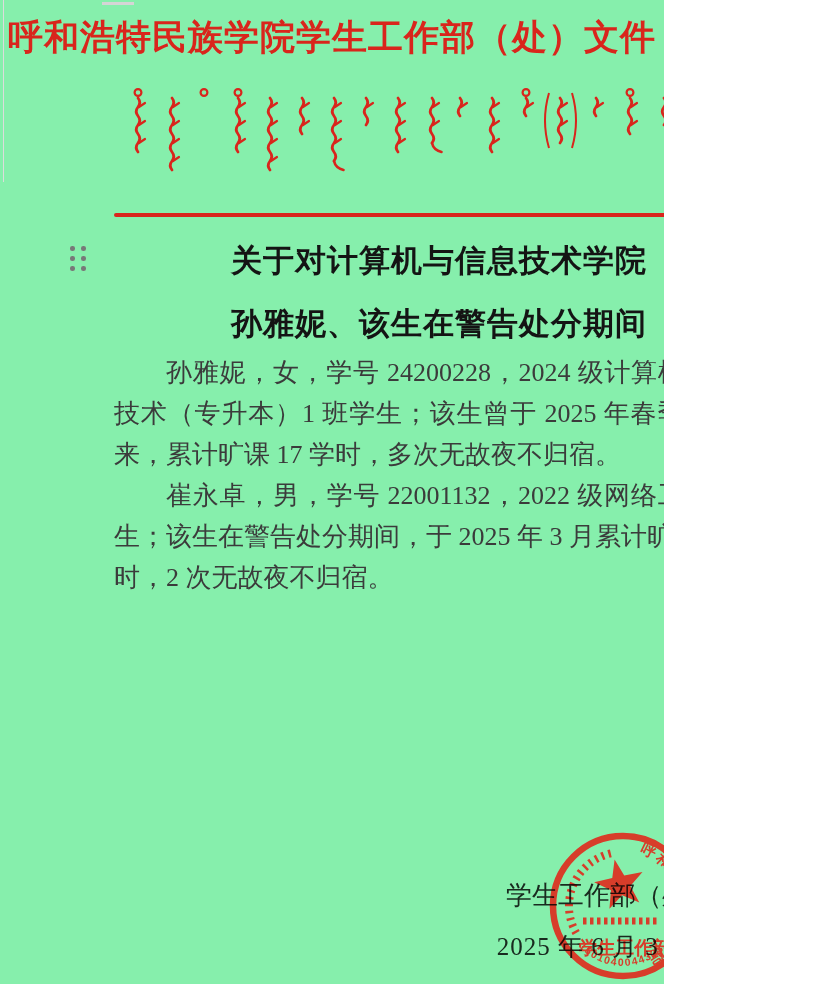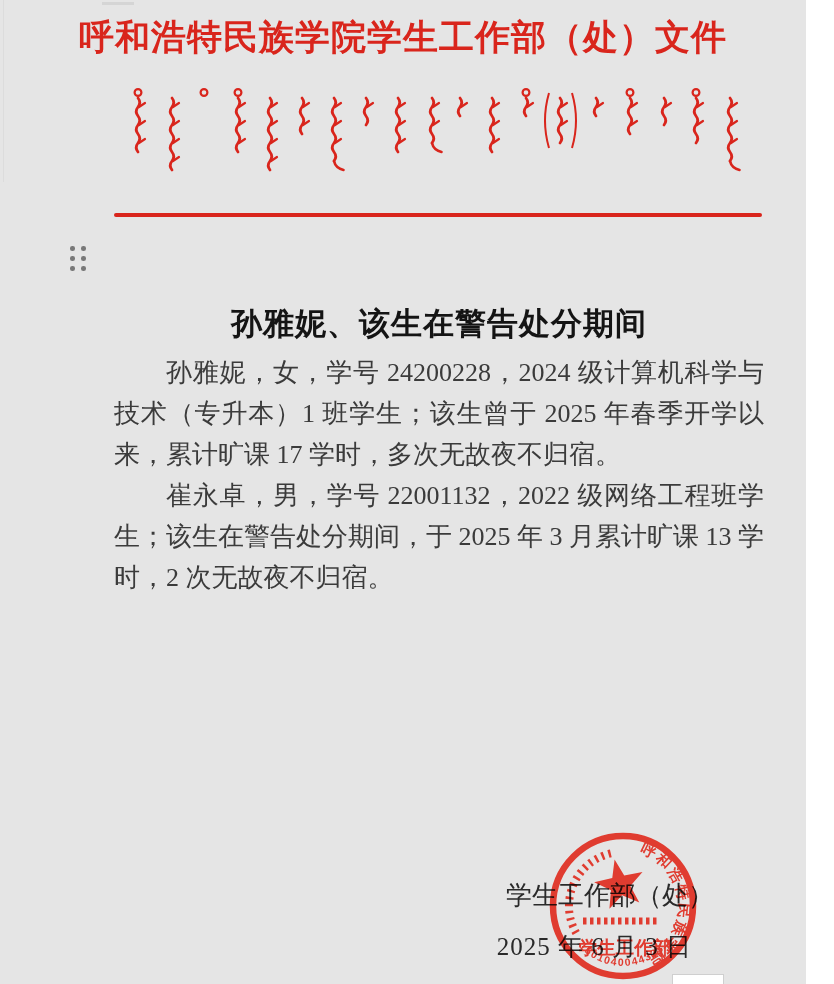--- a/index.html
+++ b/index.html
@@ -1,17 +1,17 @@
 <!DOCTYPE html>
 <html><head>
 <meta charset="utf-8">
 <style>
   html,body{margin:0;padding:0;background:#fff;}
   .page{
-    position:relative;width:806px;height:984px;background:#e5e5e5;
+    position:relative;width:664px;height:984px;background:#86efac;
     overflow:hidden;font-family:"Liberation Serif","DejaVu Serif",serif;
   }
   
   .edge-line-left{position:absolute;left:3px;top:0;width:1px;height:182px;background:#dcdcdc;}
   .edge-line-right{position:absolute;left:830px;top:0;width:1px;height:984px;background:#e6e6e6;}
   .top-dash{position:absolute;left:102px;top:2px;width:32px;height:3px;background:#d5d5d5;}
   .bottom-cut-box{position:absolute;left:672px;top:974px;width:50px;height:14px;border:1.5px solid #cfcfcf;background:#fff;}
 
   .red-header{
     position:absolute;left:0;top:14px;width:100%;text-align:center;
@@ -117,20 +117,21 @@
 
   <div class="drag-handle">
     <i></i>
       <i></i>
       <i></i>
       <i></i>
       <i></i>
       <i></i>
   </div>
 
+  <h1 class="doc-title line1">关于对计算机与信息技术学院</h1>
   <h1 class="doc-title line2">孙雅妮、该生在警告处分期间</h1>
 
   <div class="body-text">
     <p>孙雅妮，女，学号 24200228，2024 级计算机科学与技术（专升本）1 班学生；该生曾于 2025 年春季开学以来，累计旷课 17 学时，多次无故夜不归宿。</p>
     <p>崔永卓，男，学号 22001132，2022 级网络工程班学生；该生在警告处分期间，于 2025 年 3 月累计旷课 13 学时，2 次无故夜不归宿。</p>
   </div>
 
   <svg class="seal" width="165" height="158" viewBox="0 0 165 158">
     <defs>
       <path id="sealArcTop" d="M 94.5 22.9 A 56 56 0 0 1 108 125.5"></path>

